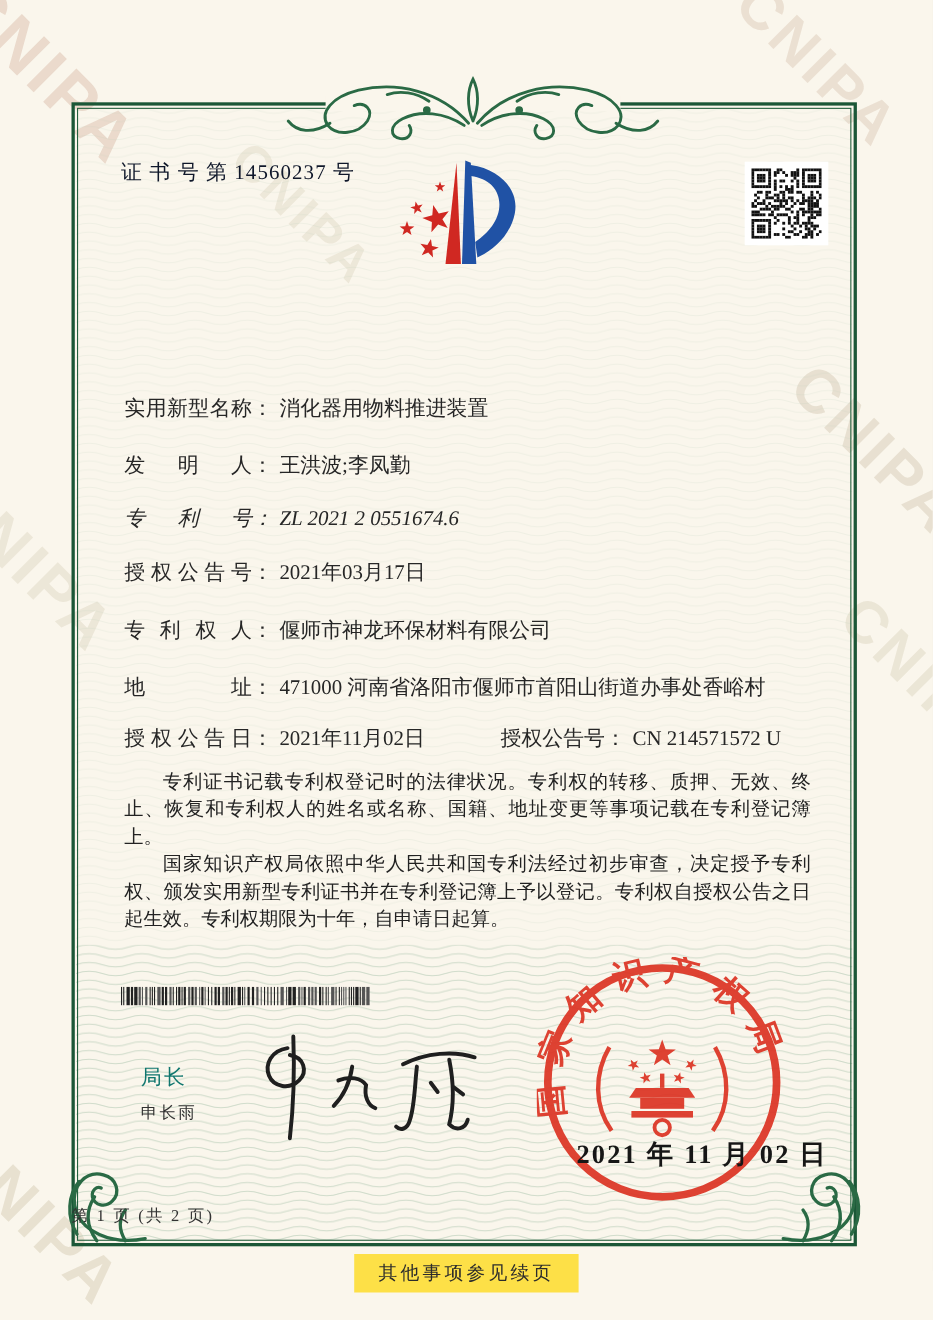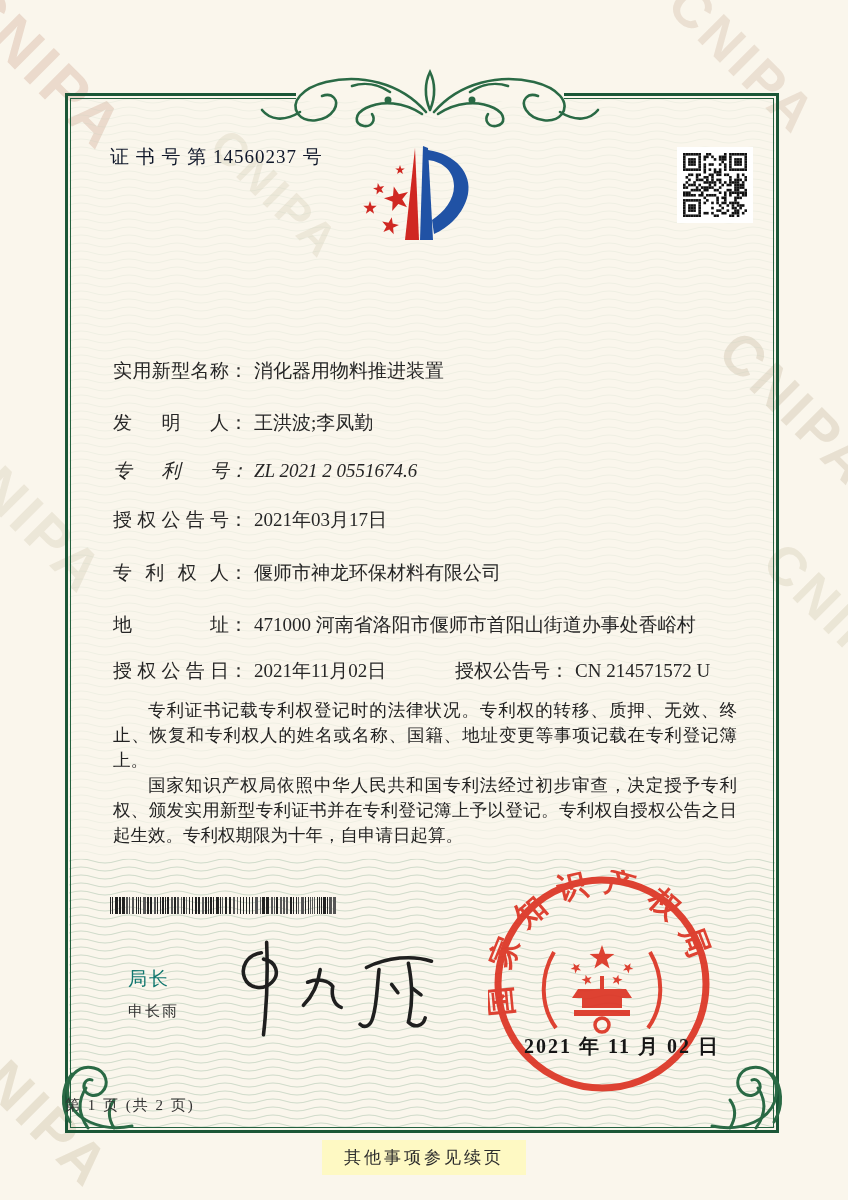--- a/index.html
+++ b/index.html
@@ -88,30 +88,30 @@
   }
   .director-name{
     position:absolute;left:128px;top:1002px;
     font-family:"Liberation Sans","DejaVu Sans",sans-serif;
     font-size:15px;color:#303030;letter-spacing:2px;
   }
   .signature{position:absolute;left:232px;top:938px;}
   .seal{position:absolute;left:488px;top:870px;}
   .seal-date{
     position:absolute;left:524px;top:1033px;
-    font-size:20px;font-weight:600;color:#161616;letter-spacing:2px;
+    font-size:24px;font-weight:600;color:#161616;letter-spacing:2px;
     white-space:nowrap;
   }
   .page-info{
     position:absolute;left:65px;top:1096px;width:714px;
     font-size:15px;color:#333;letter-spacing:2px;
   }
   .note-box{
     position:absolute;left:424px;top:1140px;transform:translateX(-50%);
-    background:#fef9c3;padding:6px 22px;
+    background:#fde047;padding:6px 22px;
     font-size:17px;color:#2c2c2c;letter-spacing:3px;white-space:nowrap;
   }
 </style>
 </head>
 <body>
 
 <div id="page">
 
   <div class="wm wm-tl">CNIPA</div>
   <div class="wm wm-logo">CNIPA</div>

